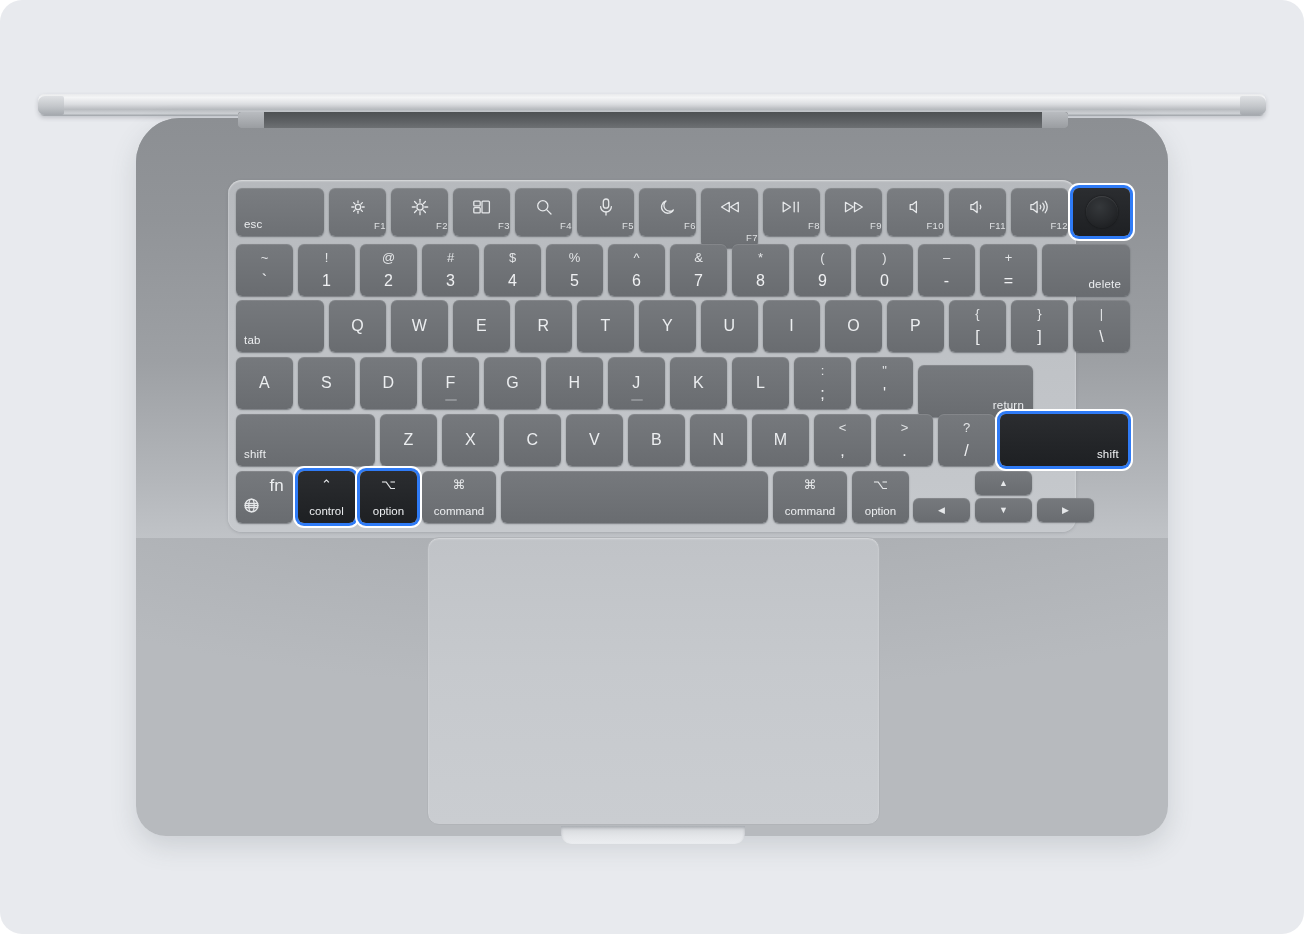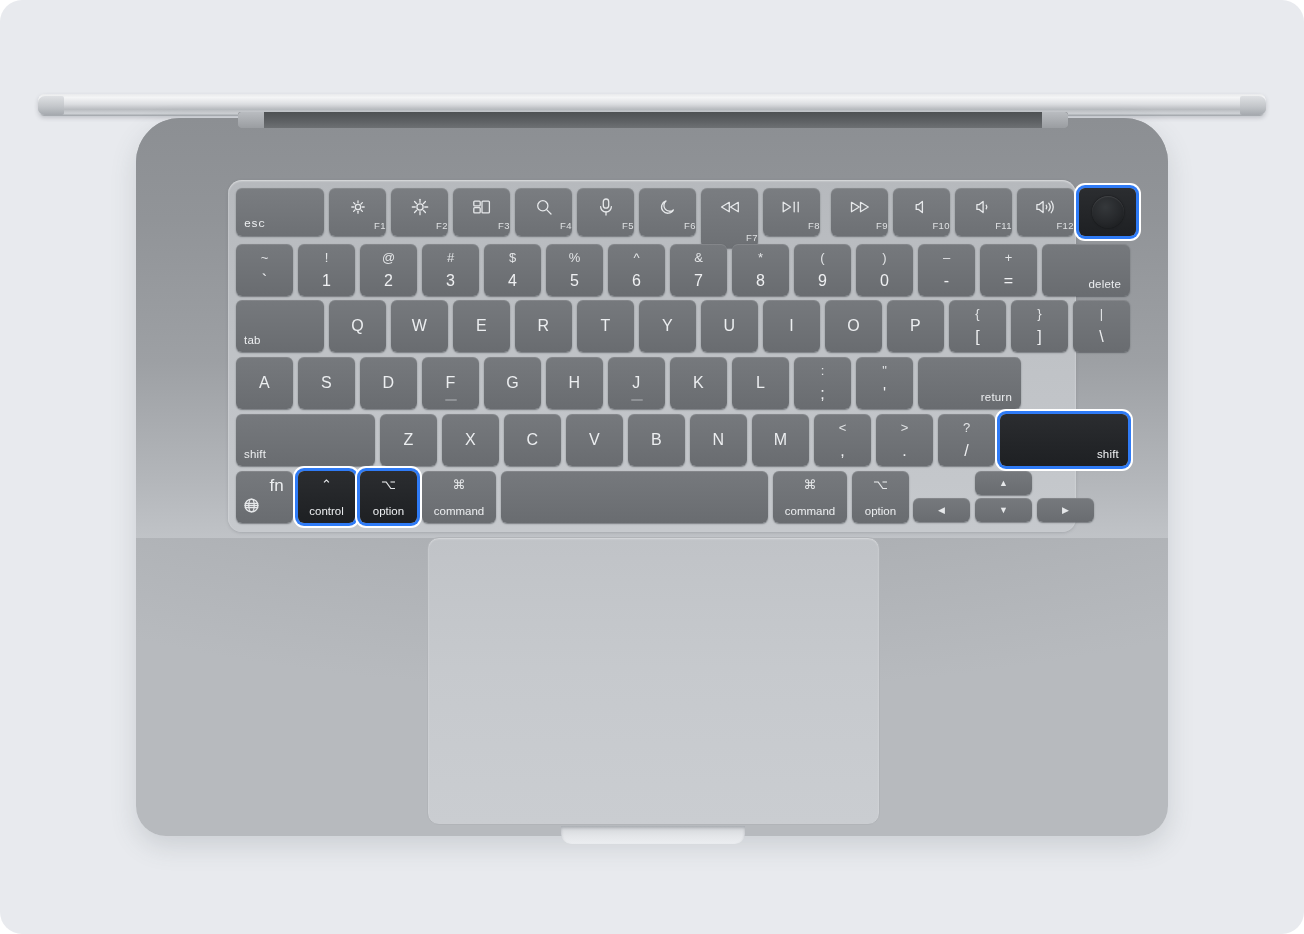--- a/index.html
+++ b/index.html
@@ -310,21 +310,21 @@
     </div>
 
     <div id="hinge"></div>
     <div id="hinge-cap-l"></div>
     <div id="hinge-cap-r"></div>
 
     <div id="scoop"></div>
 
     <div id="tray">
       <div class="krow" id="row-function" style="left:8px; top:8px;">
-          <div class="key fnkey" style="width: 88px; height: 48px; font-family: Liberation Mono, monospace;">
+          <div class="key fnkey" style="width: 88px; height: 48px;">
             <span class="lbl-bl">esc</span>
           </div>
           <div class="key fnkey" style="width: 57px; height: 48px;">
             <span class="ficon">
               <svg width="18" height="18" viewBox="0 0 18 18" fill="none" stroke="#e6e8ea" stroke-width="1.3" stroke-linecap="round" stroke-linejoin="round">
                 <circle cx="9" cy="9" r="2.7"></circle>
                 <line x1="9.00" y1="4.70" x2="9.00" y2="2.80"></line>
                 <line x1="12.04" y1="5.96" x2="13.38" y2="4.62"></line>
                 <line x1="13.30" y1="9.00" x2="15.20" y2="9.00"></line>
                 <line x1="12.04" y1="12.04" x2="13.38" y2="13.38"></line>
@@ -401,21 +401,21 @@
           <div class="key fnkey" style="width: 57px; height: 48px;">
             <span class="ficon">
               <svg width="19" height="12" viewBox="0 0 19 12" fill="none" stroke="#e6e8ea" stroke-width="1.3" stroke-linecap="round" stroke-linejoin="round">
                 <path d="M1.2 1.2 8.6 6 1.2 10.8z"></path>
                 <line x1="12.2" y1="1.2" x2="12.2" y2="10.8"></line>
                 <line x1="16.2" y1="1.2" x2="16.2" y2="10.8"></line>
               </svg>
             </span>
             <span class="lbl-bc">F8</span>
           </div>
-          <div class="key fnkey" style="width: 57px; height: 48px; margin-left: 6px;">
+          <div class="key fnkey" style="width: 57px; height: 48px;">
             <span class="ficon">
               <svg width="20" height="12" viewBox="0 0 20 12" fill="none" stroke="#e6e8ea" stroke-width="1.3" stroke-linecap="round" stroke-linejoin="round">
                 <path d="M1.5 1.3 9.3 6 1.5 10.7z"></path>
                 <path d="M10.5 1.3 18.3 6l-7.8 4.7z"></path>
               </svg>
             </span>
             <span class="lbl-bc">F9</span>
           </div>
           <div class="key fnkey" style="width: 57px; height: 48px;">
             <span class="ficon">
@@ -584,21 +584,21 @@
             <span class="lbl-c">L</span>
           </div>
           <div class="key" style="width: 57px; height: 52px;">
             <span class="dual-top">:</span>
             <span class="dual-bot">;</span>
           </div>
           <div class="key" style="width: 57px; height: 52px;">
             <span class="dual-top">"</span>
             <span class="dual-bot">'</span>
           </div>
-          <div class="key" style="width: 103px; height: 52px;">
+          <div class="key" style="width: 115px; height: 52px; margin-top: 8px;">
             <span class="lbl-br">return</span>
           </div>
         </div>
       <div class="krow" id="row-shift" style="left:8px; top:234px;">
           <div class="key" style="width: 139px; height: 52px;">
             <span class="lbl-bl">shift</span>
           </div>
           <div class="key" style="width: 57px; height: 52px;">
             <span class="lbl-c">Z</span>
           </div>

